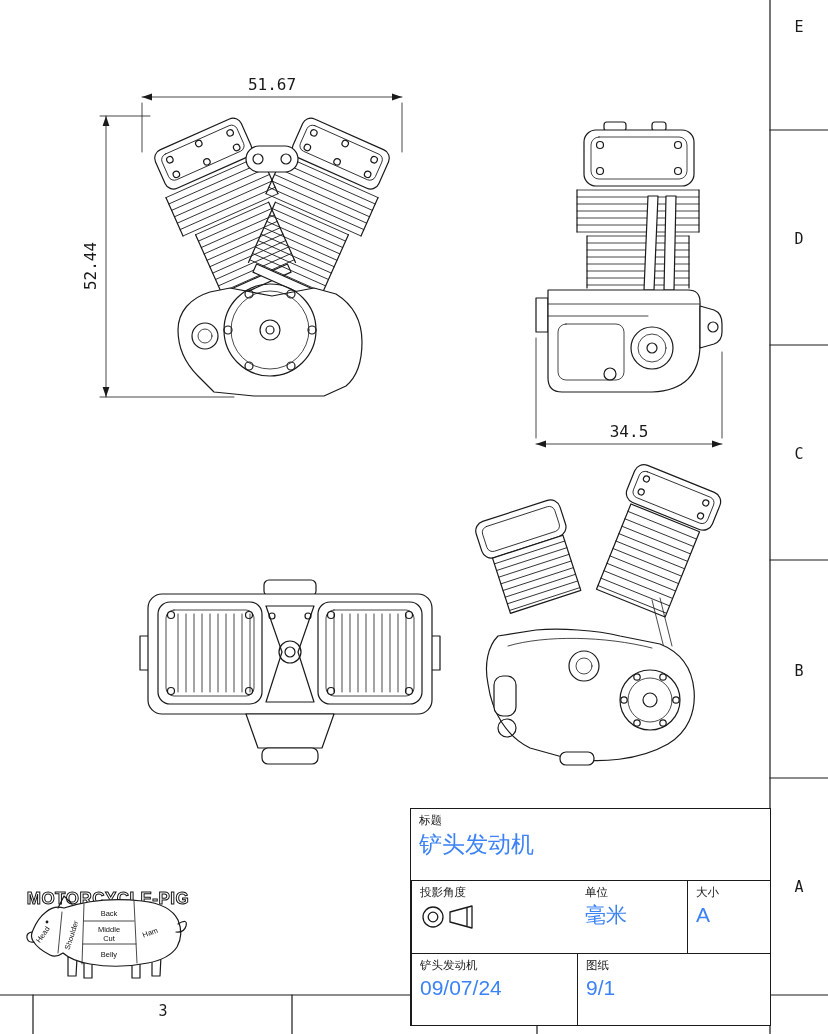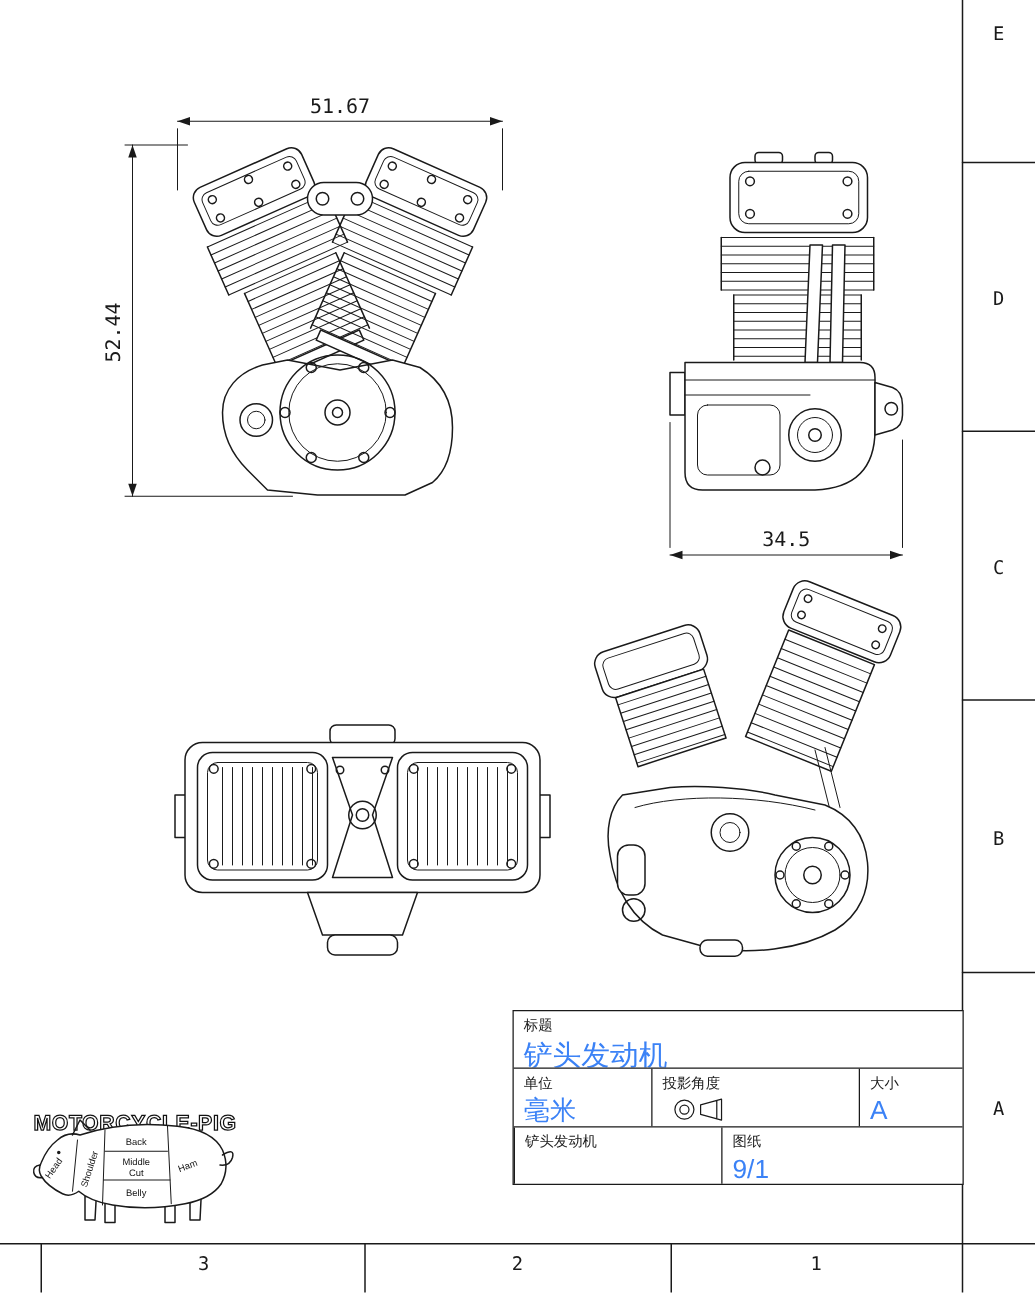--- a/index.html
+++ b/index.html
@@ -10,21 +10,21 @@
     fill:none;stroke:#1a1a1a;stroke-width:1.2;stroke-linejoin:round;stroke-linecap:round}
   #drawing .thin{stroke-width:.8}
   #drawing .solid{fill:#fff}
   #drawing .arrow{fill:#1a1a1a;stroke:none}
   #drawing text{stroke:none;fill:#1a1a1a}
   #drawing .dim-text{font:16px "DejaVu Sans Mono",monospace}
   #drawing .brand-text{font:bold 17px "Liberation Sans",sans-serif;fill:#fff;stroke:#111;stroke-width:1;letter-spacing:.5px}
   #drawing .pig-label{font:7.5px "Liberation Sans",sans-serif;fill:#111}
   .zone-letter{position:absolute;left:770px;width:58px;text-align:center;font:15px "DejaVu Sans Mono",monospace;color:#1a1a1a}
   .zone-number{position:absolute;top:1002px;width:40px;text-align:center;font:15px "DejaVu Sans Mono",monospace;color:#1a1a1a}
-  .title-block{position:absolute;left:410px;top:808px;width:361px;height:140px;border:1.2px solid #1a1a1a;display:flex;flex-direction:column;background:#fff}
+  .title-block{position:absolute;left:410px;top:808px;width:361px;height:218px;border:1.2px solid #1a1a1a;display:flex;flex-direction:column;background:#fff}
   .tb-row{display:flex;flex:1;border-top:1.2px solid #1a1a1a;min-height:0}
   .tb-row.first{border-top:none}
   .tb-cell{border-left:1.2px solid #1a1a1a;padding:4px 8px 2px 8px;display:flex;flex-direction:column;overflow:hidden}
   .tb-cell.first{border-left:none}
   .tb-label{font-size:11.5px;color:#1a1a1a;margin-bottom:2px;white-space:nowrap}
   .tb-value{font-size:21px;color:#3b82f6;line-height:1.25;white-space:nowrap}
   .tb-title-value{font-size:23px}
   .w1{width:110px;flex:none}
   .w2{width:166px;flex:none}
   .w3{flex:1}
@@ -228,39 +228,40 @@
 <div class="zone-number" style="left:633px">1</div>
 
 <div class="title-block">
   <div class="tb-row first">
     <div class="tb-cell first w3">
       <div class="tb-label">标题</div>
       <div class="tb-value tb-title-value">铲头发动机</div>
     </div>
   </div>
   <div class="tb-row">
-    <div class="tb-cell first w1">
-      <div class="tb-label">单位</div>
-      <div class="tb-value">毫米</div>
-    </div>
     <div class="tb-cell w2">
       <div class="tb-label">投影角度</div>
       <svg class="proj-icon" width="64" height="28" viewBox="0 0 64 28">
         <circle cx="13" cy="14" r="10"></circle>
         <circle cx="13" cy="14" r="4.8"></circle>
         <path d="M30 9 L30 19 L52 25 L52 3 Z M47 4.4 V23.6"></path>
       </svg>
     </div>
+    <div class="tb-cell first w1">
+      <div class="tb-label">单位</div>
+      <div class="tb-value">毫米</div>
+    </div>
     <div class="tb-cell w3">
       <div class="tb-label">大小</div>
       <div class="tb-value">A</div>
     </div>
   </div>
   <div class="tb-row">
     <div class="tb-cell w2">
       <div class="tb-label">铲头发动机</div>
+      <div class="tb-value">09/07/24</div>
     </div>
     <div class="tb-cell w3">
       <div class="tb-label">图纸</div>
       <div class="tb-value">9/1</div>
     </div>
   </div>
 </div>
 
 </body></html>

